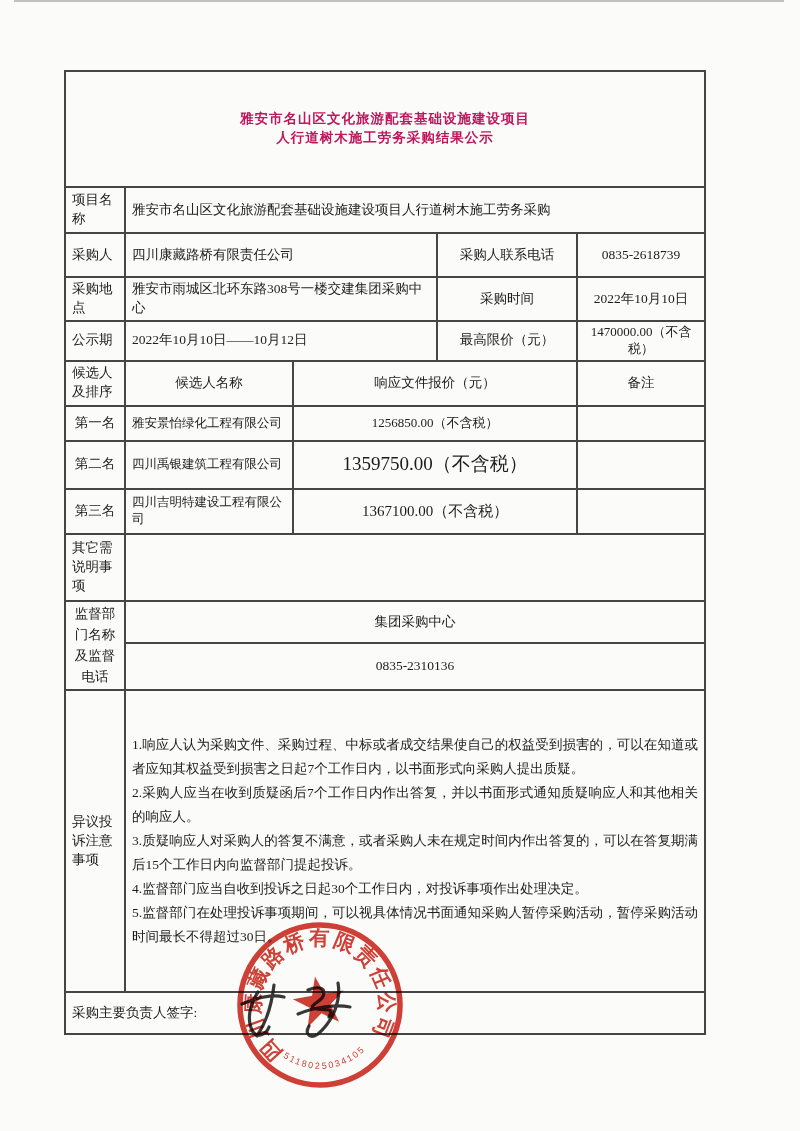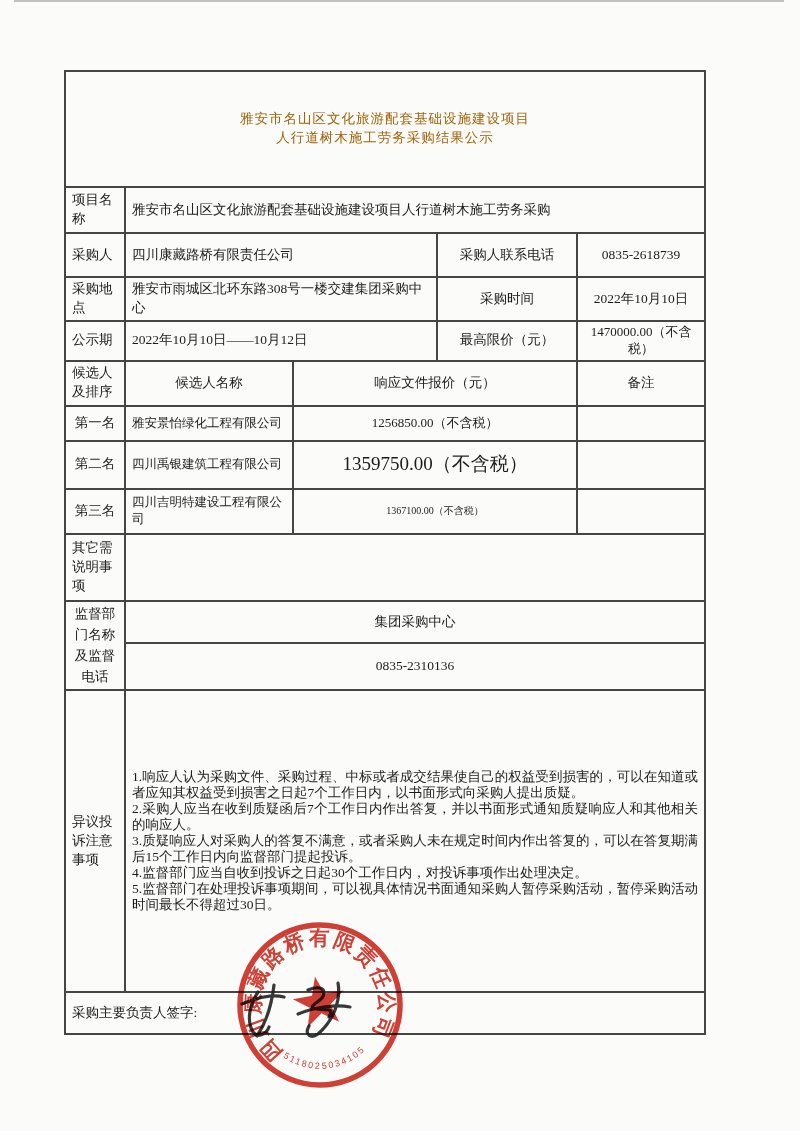--- a/index.html
+++ b/index.html
@@ -35,33 +35,33 @@
     font-size:13px;
     text-align:left;
     padding:2px 5px;
     line-height:1.45;
   }
   td.center{text-align:center;padding:2px 4px;border-radius:9px;}
   td.val{text-align:left;padding:2px 9px;}
   .title-cell{
     text-align:center;
     font-family:"Liberation Sans", sans-serif;
-    font-weight:normal;
+    font-weight:bold;
     font-size:26px;
     line-height:35px;
     letter-spacing:1px;
-    color:#a16207;
+    color:#be185d;
   }
   td.objection-cell{
     vertical-align:middle;
     padding:4px 12px 40px 12px;
   }
   .objection-item{
     font-size:13.5px;
-    line-height:16px;
+    line-height:24px;
     text-align:justify;
   }
   td.sig-cell{
     font-size:14px;
     padding:2px 8px;
     text-align:left;
     margin-left:8px;
   }
   .stamp{
     position:absolute;
@@ -146,21 +146,21 @@
   <tr style="height:48px">
     <td class="rowlab" style="text-align:center">第二名</td>
     <td class="val" style="font-size:12.5px">四川禹银建筑工程有限公司</td>
     <td class="center" colspan="2" style="font-size:19px">1359750.00（不含税）</td>
     <td class="center"></td>
   </tr>
 
   <tr style="height:45px">
     <td class="rowlab" style="text-align:center">第三名</td>
     <td class="val" style="font-size:12.5px">四川吉明特建设工程有限公司</td>
-    <td class="center" colspan="2" style="font-size:10px">1367100.00（不含税）</td>
+    <td class="center" colspan="2" style="font-size:15px">1367100.00（不含税）</td>
     <td class="center"></td>
   </tr>
 
   <tr style="height:67px">
     <td class="rowlab">其它需说明事项</td>
     <td class="val" colspan="4"></td>
   </tr>
 
   <tr style="height:38px">
     <td class="rowlab" rowspan="2" style="text-align:center;line-height:1.55">监督部门名称及监督电话</td>

